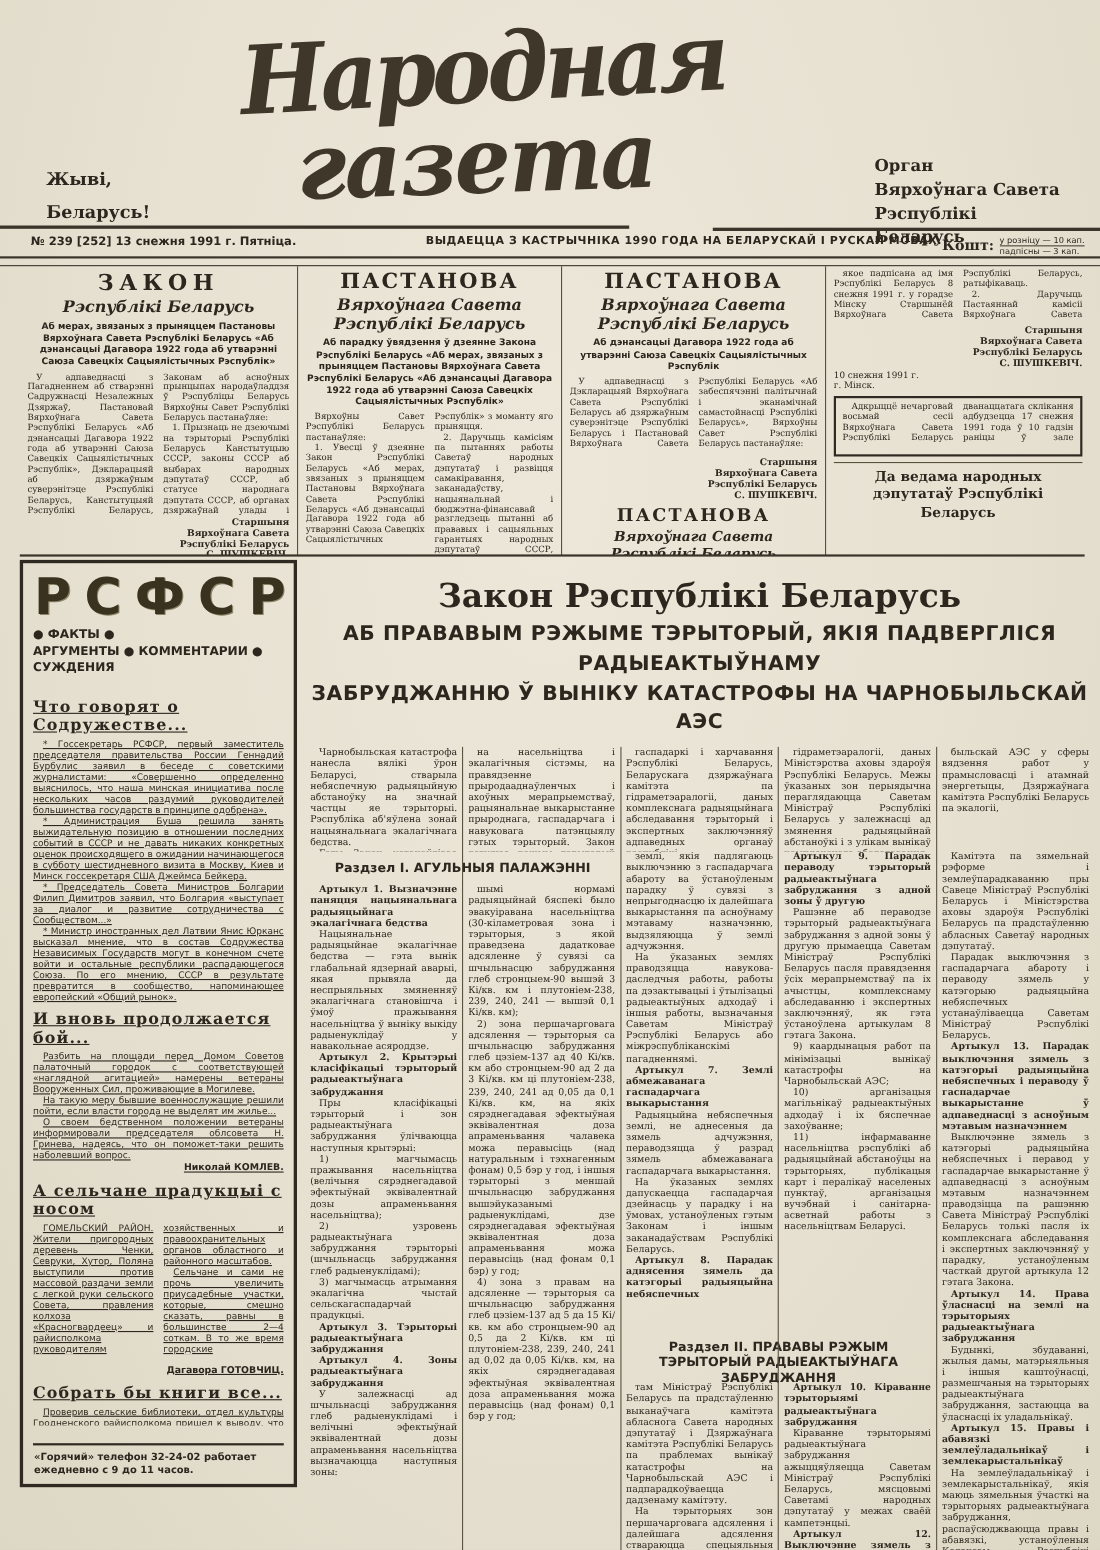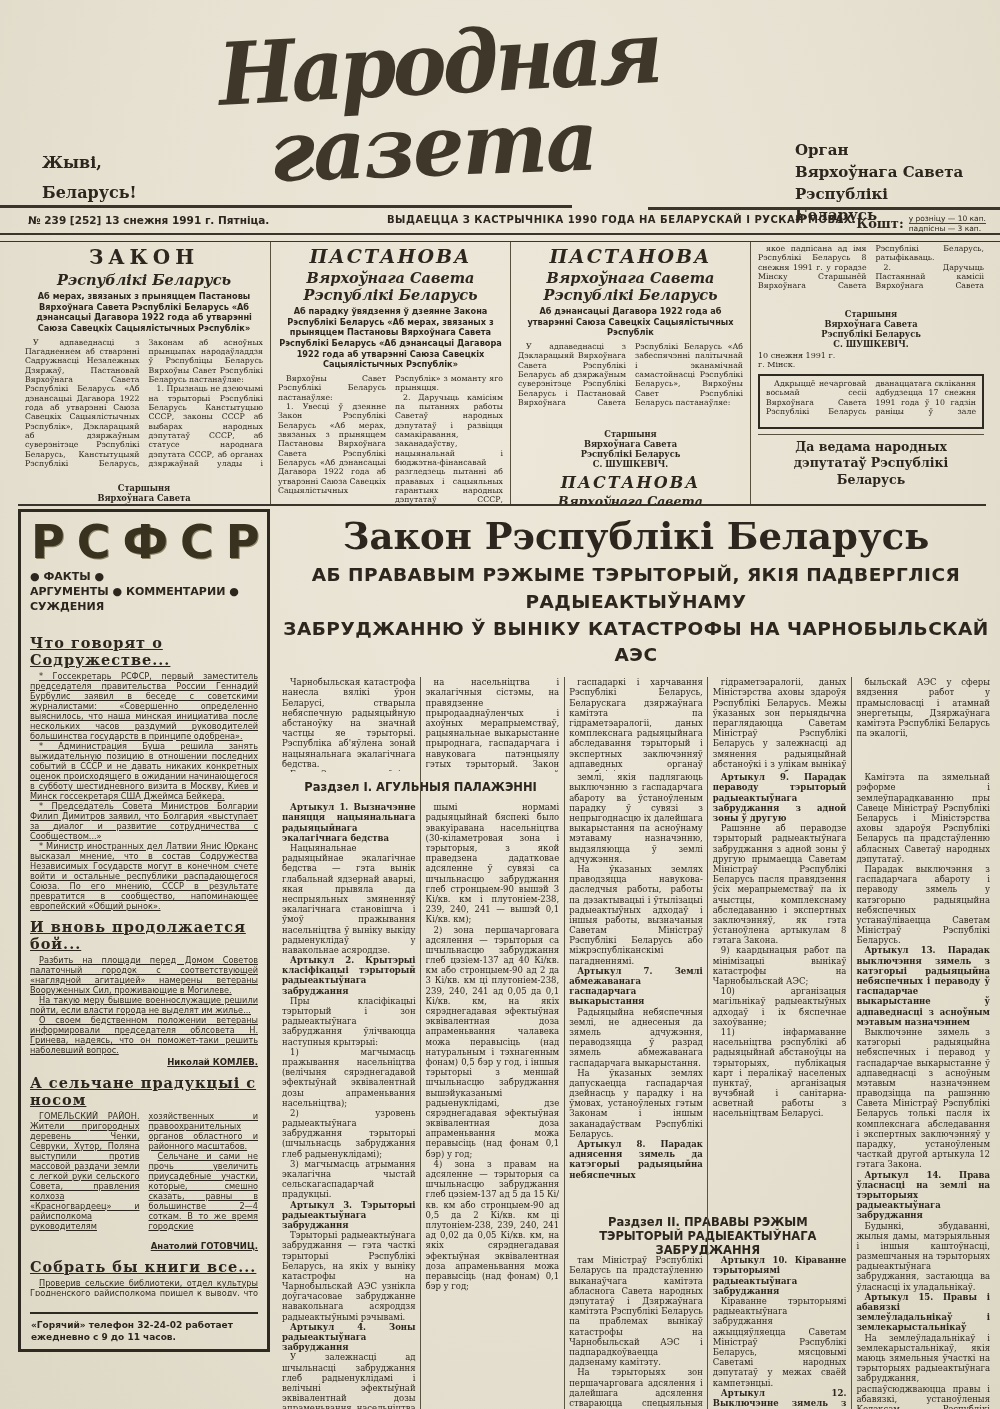--- a/index.html
+++ b/index.html
@@ -28,29 +28,29 @@
   .price-stack span + span{border-top:1px solid #4a4437;}
   .double-rule{position:absolute;left:0;top:233px;width:1000px;height:6px;
     border-top:2px solid #3a342a;border-bottom:1px solid #3a342a;}
   
   .top-grid{position:absolute;left:18px;top:242px;width:968px;height:263px;display:flex;}
   .top-col{height:263px;overflow:hidden;padding:2px 7px 0;box-sizing:border-box;}
   .tc1{width:252px;}
   .tc2,.tc3{width:240px;border-left:1px solid #57503f;}
   .tc4{flex:1;border-left:1px solid #57503f;padding-right:2px;}
   .doc-title{margin:1px 0 2px;text-align:center;font-size:20px;font-weight:bold;letter-spacing:5px;}
-  .doc-title.it{font-style:italic;letter-spacing:2px;font-size:19px;}
+  .doc-title.it{letter-spacing:2px;font-size:19px;}
   .doc-sub{margin:0 0 3px;text-align:center;font-size:14.5px;font-weight:bold;font-style:italic;}
   .deck{margin:2px 0 4px;text-align:center;font-family:"DejaVu Sans", sans-serif;
     font-weight:bold;font-size:8.2px;line-height:1.3;}
   .cols{column-gap:9px;column-fill:auto;font-size:7.8px;line-height:1.2;text-align:justify;overflow:hidden;}
   .c2{column-count:2;}
   .bp{margin:0;text-indent:8px;}
   .h138{height:132px;} .h56{height:52px;} .h44{height:44px;}
-  .sigblock{margin-top:14px;text-align:center;font-weight:bold;font-size:8.3px;line-height:1.2;}
+  .sigblock{margin-top:0;text-align:right;font-weight:bold;font-size:8.3px;line-height:1.2;}
   .dateblock{font-size:8px;line-height:1.2;text-align:left;margin-top:1px;}
   .session-box{border:2px solid #2f2a21;margin-top:4px;padding:3px 6px 4px;}
   .session-box h3{margin:1px 0 3px;text-align:center;font-size:12.5px;font-weight:bold;line-height:1.3;}
   .notice{border-top:1px solid #57503f;margin-top:5px;padding-top:3px;}
   .notice h3{margin:1px 0 3px;text-align:center;font-size:12.5px;font-weight:bold;line-height:1.3;}
   .mid-rule{position:absolute;left:18px;top:504px;width:968px;height:2px;background:#3a342a;}
   
   .fax{position:absolute;left:18px;top:509px;width:252px;height:843px;border:3px solid #2f2a21;
     box-sizing:border-box;padding:5px 9px 6px;display:flex;flex-direction:column;}
   .fax-logo{font-family:"DejaVu Sans", sans-serif;font-weight:bold;font-size:46px;
@@ -60,21 +60,21 @@
   .fax-flow{flex:1;overflow:hidden;text-decoration:underline;}
   .fax-sec h3{margin:7px 0 3px;font-size:14.5px;font-weight:bold;letter-spacing:1px;}
   .fp{margin:0;font-family:"DejaVu Sans", sans-serif;font-size:8.2px;line-height:1.22;
     text-align:justify;text-indent:9px;color:#332d23;}
   .fax-sig{text-align:right;font-family:"DejaVu Sans", sans-serif;font-weight:bold;font-size:8.5px;margin:2px 0 2px;}
   .fax-2col{column-count:2;column-gap:9px;column-fill:auto;height:128px;overflow:hidden;}
   .hotline{border-top:2px solid #2f2a21;margin-top:16px;padding:5px 1px 0;
     font-family:"DejaVu Sans", sans-serif;font-weight:bold;font-size:9px;line-height:1.35;}
   
   .law{position:absolute;left:282px;top:508px;width:708px;height:895px;}
-  .law-title{margin:6px 0 4px;text-align:center;font-size:37px;font-weight:bold;}
+  .law-title{margin:17px 0 4px;text-align:center;font-size:30px;font-weight:bold;}
   .law-deck{text-align:center;font-family:"DejaVu Sans", sans-serif;font-weight:bold;
     font-size:18.5px;line-height:1.45;letter-spacing:.5px;margin-bottom:8px;}
   .law-grid{position:relative;display:grid;grid-template-columns:repeat(5,1fr);
     grid-template-rows:95px 30px 415px 38px 1fr;column-gap:10px;height:766px;}
   .law-grid > div{overflow:hidden;}
   .lcell{font-size:8.5px;line-height:1.2;text-align:justify;}
   .gi1{grid-area:1/1;} .gi2{grid-area:1/2;} .gi3{grid-area:1/3;} .gi4{grid-area:1/4;} .gi5{grid-area:1/5;}
   .gh1{grid-row:2;grid-column:1/3;} .ga1{grid-row:3/6;grid-column:1;} .ga2{grid-row:3/6;grid-column:2;}
   .gc3{grid-row:2/4;grid-column:3;} .gc4{grid-row:2/4;grid-column:4;} .gc5{grid-row:2/6;grid-column:5;}
   .gh2{grid-row:4;grid-column:3/5;} .gb3{grid-row:5;grid-column:3;} .gb4{grid-row:5;grid-column:4;}
@@ -234,21 +234,21 @@
           </div>
         <div class="fax-sig">Николай КОМЛЕВ.</div>
       </section>
       <section class="fax-sec">
         <h3>А сельчане прадукцыі с носом</h3>
         <div class="fax-2col">
 
         <p class="fp">ГОМЕЛЬСКИЙ РАЙОН. Жители пригородных деревень Ченки, Севруки, Хутор, Поляна выступили против массовой раздачи земли с легкой руки сельского Совета, правления колхоза «Красногвардеец» и райисполкома руководителям хозяйственных и правоохранительных органов областного и районного масштабов.</p>
             <p class="fp">Сельчане и сами не прочь увеличить приусадебные участки, которые, смешно сказать, равны в большинстве 2—4 соткам. В то же время городские руководители, имея государственные квартиры, запросто получают разрешение и строят коттеджи на участках в 18—20 соток.</p>
           </div>
-        <div class="fax-sig">Анатолий ГОТОВЧИЦ.</div>
+        <div class="fax-sig">Дагавора ГОТОВЧИЦ.</div>
       </section>
       <section class="fax-sec">
         <h3>Собрать бы книги все...</h3>
         <div>
 
         <p class="fp">Проверив сельские библиотеки, отдел культуры Гродненского райисполкома пришел к выводу, что некоторые из них следует закрыть.</p>
             <p class="fp">В то время как в деревнях остается все меньше жителей, рапортов об увеличении числа любителей книги становится все больше.</p>
           </div>
 
       </section>
@@ -296,21 +296,20 @@
       <div class="lcell ga1">
 
       <p class="bp b-h">Артыкул 1. Вызначэнне паняцця нацыянальнага радыяцыйнага экалагічнага бедства</p>
           <p class="bp b-p">Нацыянальнае радыяцыйнае экалагічнае бедства — гэта вынік глабальнай ядзернай аварыі, якая прывяла да неспрыяльных змяненняў экалагічнага становішча і ўмоў пражывання насельніцтва ў выніку выкіду радыенуклідаў у навакольнае асяроддзе.</p>
           <p class="bp b-h">Артыкул 2. Крытэрыі класіфікацыі тэрыторый радыеактыўнага забруджання</p>
           <p class="bp b-p">Пры класіфікацыі тэрыторый і зон радыеактыўнага забруджання ўлічваюцца наступныя крытэрыі:</p>
           <p class="bp b-p">1) магчымасць пражывання насельніцтва (велічыня сярэднегадавой эфектыўнай эквівалентнай дозы апраменьвання насельніцтва);</p>
           <p class="bp b-p">2) узровень радыеактыўнага забруджання тэрыторыі (шчыльнасць забруджання глеб радыенуклідамі);</p>
           <p class="bp b-p">3) магчымасць атрымання экалагічна чыстай сельскагаспадарчай прадукцыі.</p>
           <p class="bp b-h">Артыкул 3. Тэрыторыі радыеактыўнага забруджання</p>
-          <p class="bp b-p">Тэрыторыі радыеактыўнага забруджання — гэта часткі тэрыторыі Рэспублікі Беларусь, на якіх у выніку катастрофы на Чарнобыльскай АЭС узнікла доўгачасовае забруджанне навакольнага асяроддзя радыеактыўнымі рэчывамі.</p>
           <p class="bp b-h">Артыкул 4. Зоны радыеактыўнага забруджання</p>
           <p class="bp b-p">У залежнасці ад шчыльнасці забруджання глеб радыенуклідамі і велічыні эфектыўнай эквівалентнай дозы апраменьвання насельніцтва вызначаюцца наступныя зоны:</p>
         </div>
       <div class="lcell ga2">
 
       <p class="bp b-p">шымі нормамі радыяцыйнай бяспекі было эвакуіравана насельніцтва (30-кіламетровая зона і тэрыторыя, з якой праведзена дадатковае адсяленне ў сувязі са шчыльнасцю забруджання глеб стронцыем-90 вышэй 3 Кі/кв. км і плутоніем-238, 239, 240, 241 — вышэй 0,1 Кі/кв. км);</p>
           <p class="bp b-p">2) зона першачарговага адсялення — тэрыторыя са шчыльнасцю забруджання глеб цэзіем-137 ад 40 Кі/кв. км або стронцыем-90 ад 2 да 3 Кі/кв. км ці плутоніем-238, 239, 240, 241 ад 0,05 да 0,1 Кі/кв. км, на якіх сярэднегадавая эфектыўная эквівалентная доза апраменьвання чалавека можа перавысіць (над натуральным і тэхнагенным фонам) 0,5 бэр у год, і іншыя тэрыторыі з меншай шчыльнасцю забруджання вышэйуказанымі радыенуклідамі, дзе сярэднегадавая эфектыўная эквівалентная доза апраменьвання можа перавысіць (над фонам 0,1 бэр) у год;</p>
           <p class="bp b-p">4) зона з правам на адсяленне — тэрыторыя са шчыльнасцю забруджання глеб цэзіем-137 ад 5 да 15 Кі/кв. км або стронцыем-90 ад 0,5 да 2 Кі/кв. км ці плутоніем-238, 239, 240, 241 ад 0,02 да 0,05 Кі/кв. км, на якіх сярэднегадавая эфектыўная эквівалентная доза апраменьвання можа перавысіць (над фонам) 0,1 бэр у год;</p>
         </div>
       <div class="lcell gc3">

